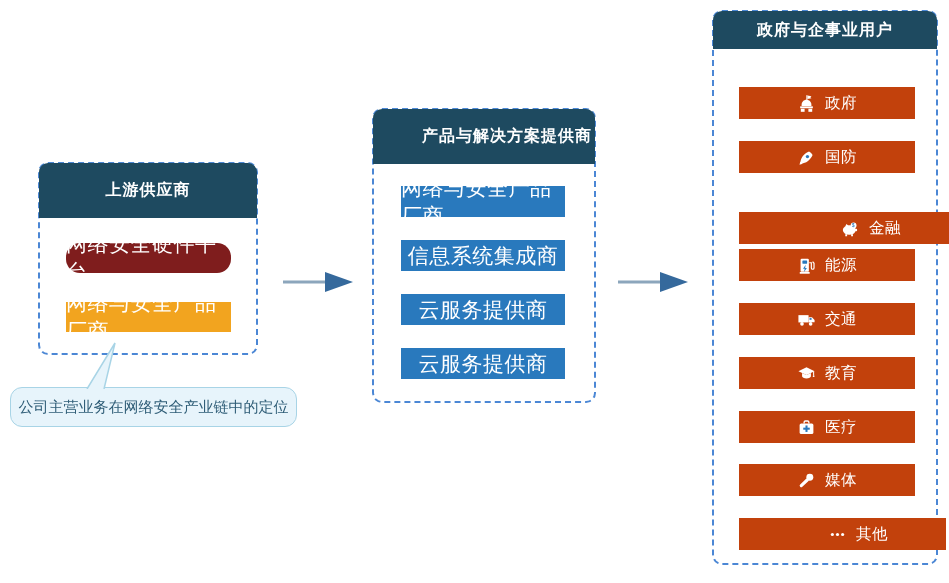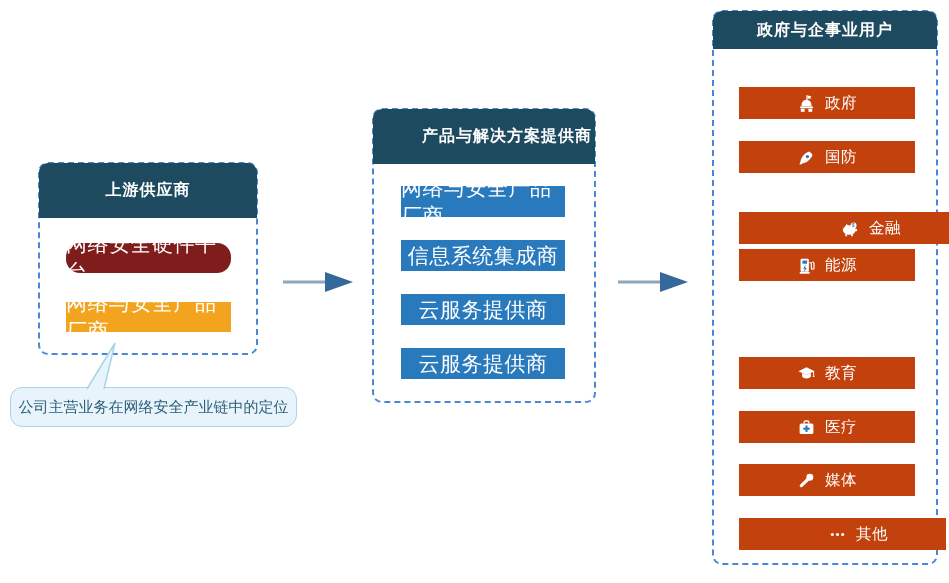--- a/index.html
+++ b/index.html
@@ -134,20 +134,30 @@
       <svg viewBox="0 0 24 24" fill="#fff">
         <rect x="4.5" y="3.5" width="10.5" height="16.5" rx="1.5"></rect>
         <rect x="3.5" y="20.2" width="12.5" height="2.2"></rect>
         <rect x="6.8" y="5.8" width="6" height="4" rx="0.6" fill="#2979BD"></rect>
         <path d="M11 11.2l-3.4 5h2.2l-1.2 4.4 3.9-5.6h-2.2z" fill="#2979BD"></path>
         <path d="M15.5 8.5h2.6v6.5a1.7 1.7 0 0 0 3.4 0V9.2l-1.8-2.2" fill="none" stroke="#fff" stroke-width="1.5"></path>
       </svg>
       <span>能源</span>
     </div>
 
+    <div class="user-btn r4">
+      <svg viewBox="0 0 24 24" fill="#fff">
+        <rect x="1.8" y="6.5" width="12.8" height="9.2"></rect>
+        <path d="M14.6 9.2h4.3l3.3 3.4v2.9h-7.6z"></path>
+        <rect x="15.8" y="10.2" width="2.6" height="2.2" fill="#2979BD"></rect>
+        <circle cx="6.3" cy="17.6" r="2.3"></circle>
+        <circle cx="17.2" cy="17.6" r="2.3"></circle>
+      </svg>
+      <span>交通</span>
+    </div>
 
     <div class="user-btn r5">
       <svg viewBox="0 0 24 24" fill="#fff">
         <path d="M12 4.2L22.2 9 12 13.8 1.8 9z"></path>
         <path d="M6.4 11.3v4.3c0 1.5 2.6 2.7 5.6 2.7s5.6-1.2 5.6-2.7v-4.3L12 14z"></path>
         <path d="M21 9.6v5" stroke="#fff" stroke-width="1.3" fill="none"></path>
         <circle cx="21" cy="15.4" r="1.1"></circle>
       </svg>
       <span>教育</span>
     </div>

